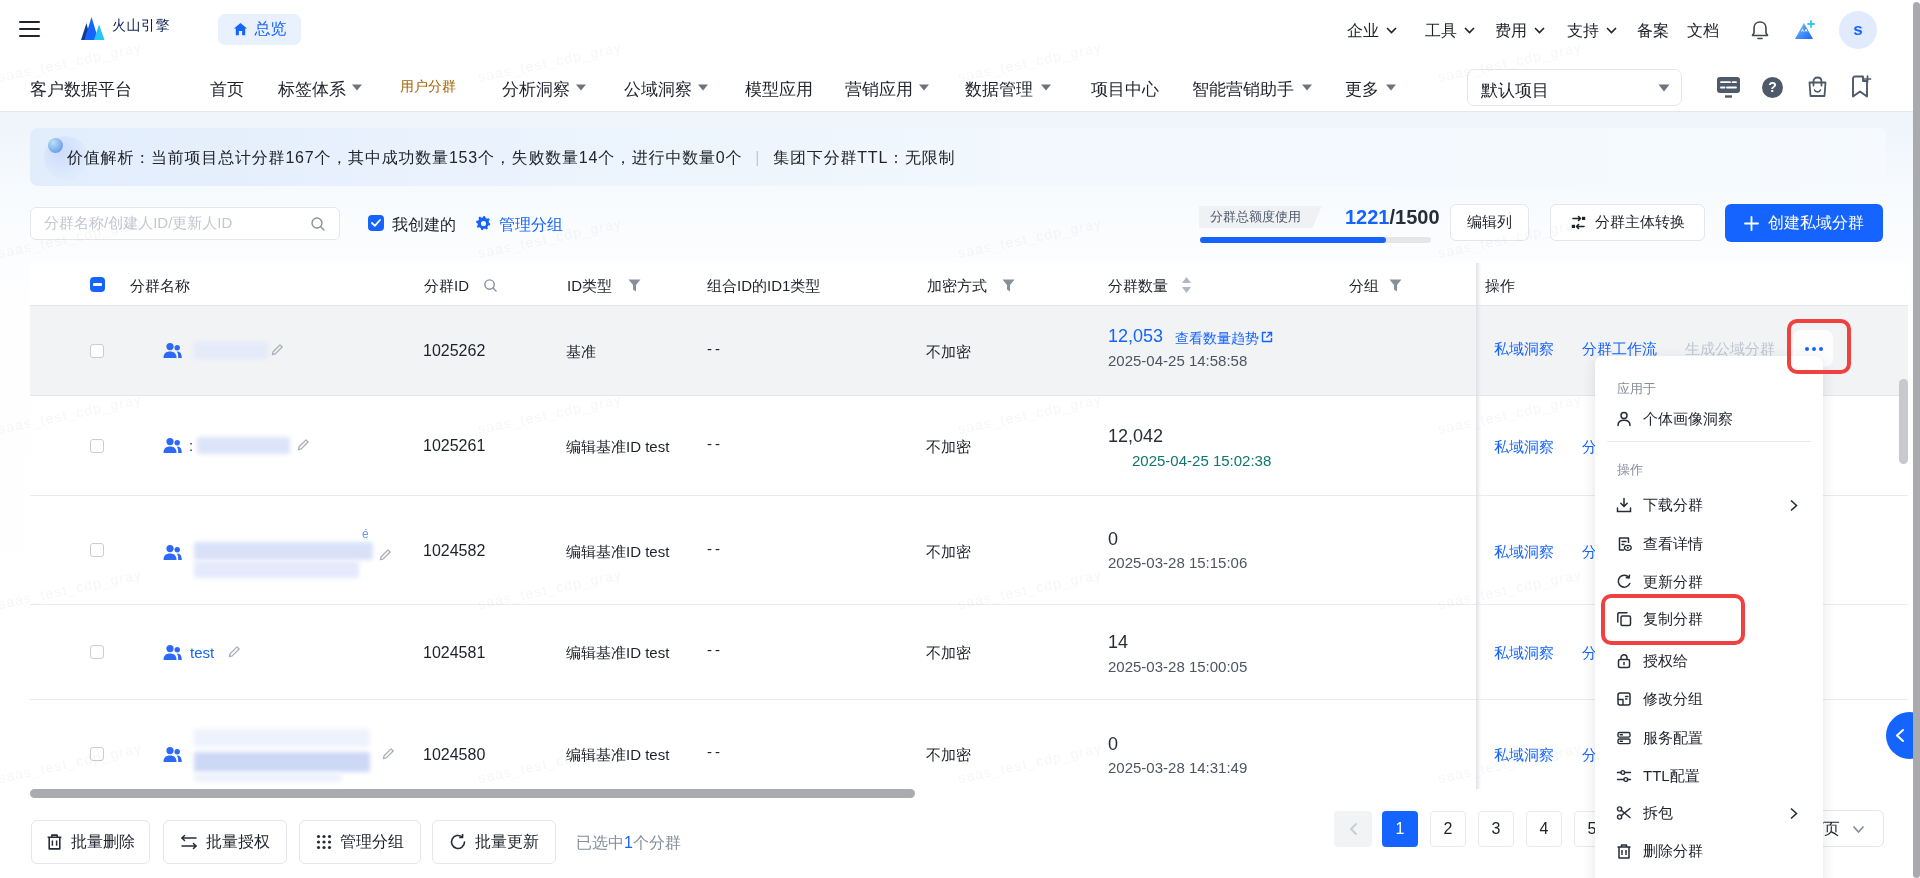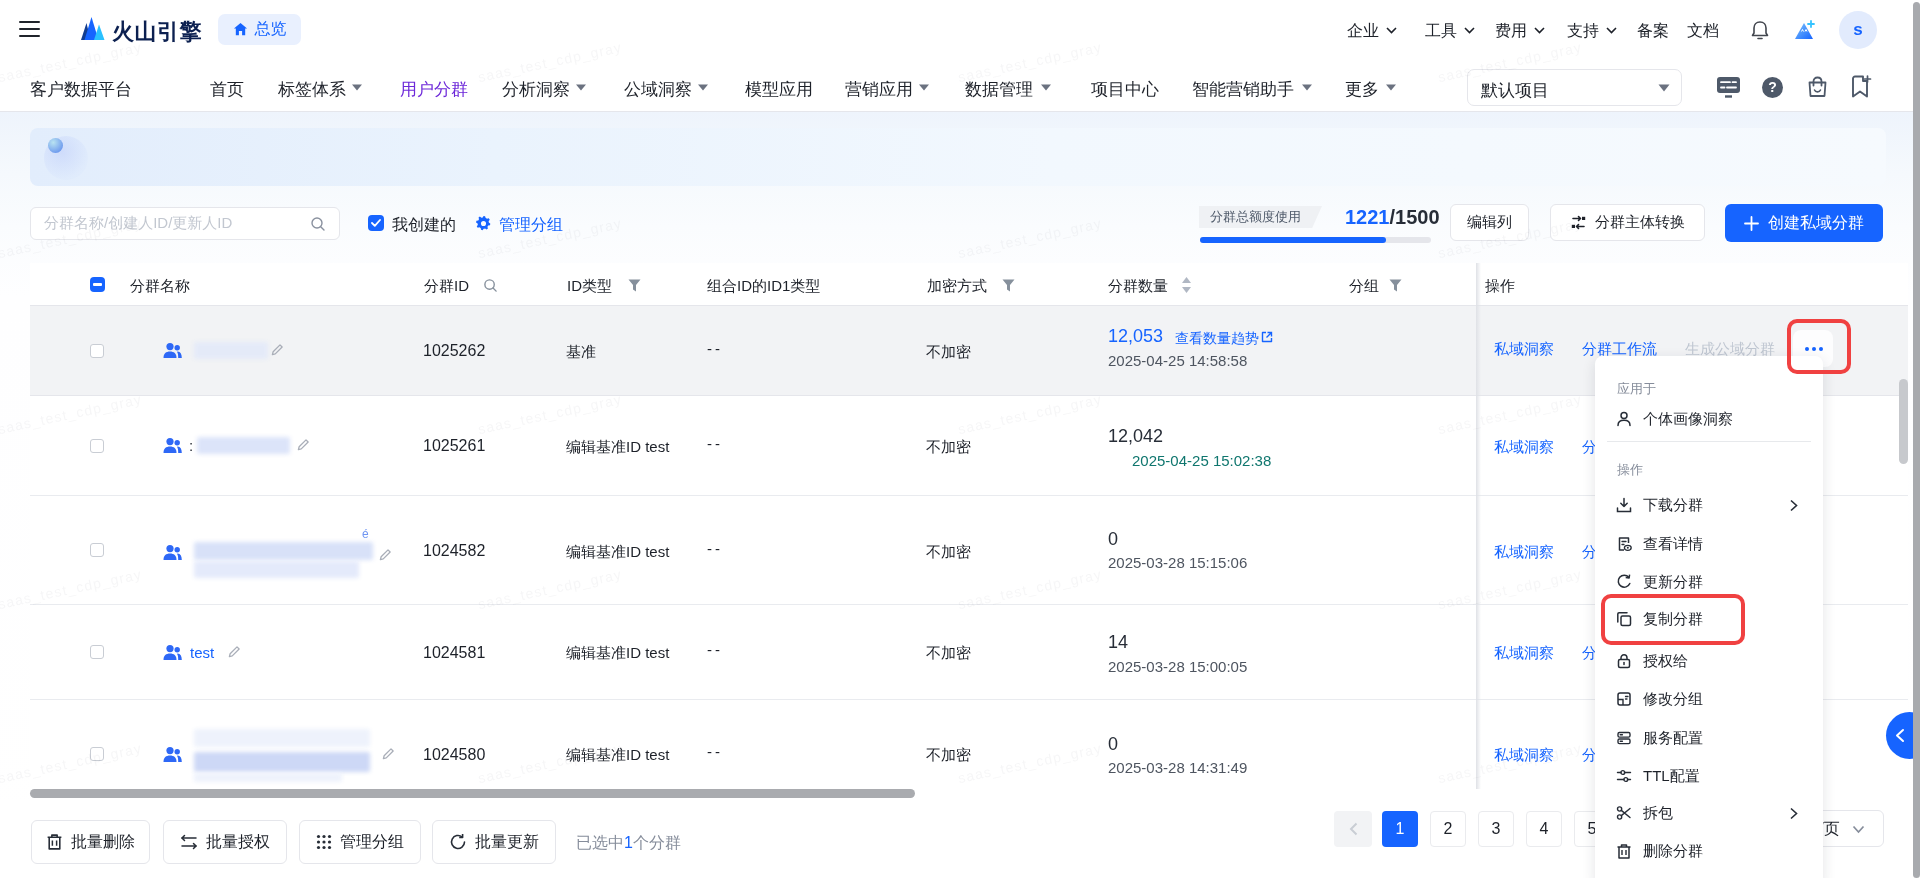--- a/index.html
+++ b/index.html
@@ -28,21 +28,21 @@
 
 <div class="abs" style="left:19px;top:21px;width:21px;height:2.2px;background:#20242b;border-radius:1px;"></div>
 <div class="abs" style="left:19px;top:28px;width:21px;height:2.2px;background:#20242b;border-radius:1px;"></div>
 <div class="abs" style="left:19px;top:35px;width:21px;height:2.2px;background:#20242b;border-radius:1px;"></div>
 
 <svg class="abs" style="left:78px;top:14px;" width="30" height="30" viewBox="0 0 30 30">
   <path fill="#123d8f" d="M3 26 L8.5 9 L12.5 26 Z"></path>
   <path fill="#1664ff" d="M6.5 26 L13.5 3 L20.5 26 Z"></path>
   <path fill="#2ac1ff" d="M16 26 L21 10.5 L26.5 26 Z"></path>
 </svg>
-<div class="abs" style="left:112px;top:17px;font-size:22px;font-weight:bold;color:#0c2050;letter-spacing:0.5px;">火山引擎</div>
+<div class="abs" style="left:112px;top:17px;font-size:14px;font-weight:normal;color:#0c2050;letter-spacing:0.5px;">火山引擎</div>
 
 <div class="abs row" style="left:218px;top:14px;width:83px;height:31px;background:#e9f0fe;border-radius:7px;justify-content:center;">
   <svg width="15" height="15" viewBox="0 0 16 16" style="margin-right:7px;">
         <path fill="#1664ff" d="M8 1 L15 7 L13 7 L13 14 L9.7 14 L9.7 9.5 L6.3 9.5 L6.3 14 L3 14 L3 7 L1 7 Z"></path>
       </svg>
   <span style="font-size:16px;color:#1664ff;">总览</span>
 </div>
 
 
 <div id="topmenu">
@@ -85,21 +85,21 @@
 </div>
 
 <div class="abs" style="left:0;top:60px;width:1920px;height:52px;background:#fff;border-bottom:1px solid #e5e6eb;box-sizing:border-box;"></div>
 <div id="subnav">
   <div class="abs" style="left:30px;top:78px;font-size:17px;">客户数据平台</div>
   <div class="abs" style="left:210px;top:78px;font-size:17px;">首页</div>
   <div class="abs" style="left:278px;top:78px;font-size:17px;">标签体系</div>
   <svg class="abs" style="left:352px;top:84px;" width="10" height="7" viewBox="0 0 10 7">
         <path d="M0 0.5 L10 0.5 L5 6.5 Z" fill="#6b7280"></path>
       </svg>
-  <div class="abs" style="left:400px;top:78px;font-size:17px;color:#6d28d9;">用户分群</div>
+  <div class="abs" style="left:400px;top:78px;font-size:14px;color:#a16207;">用户分群</div>
   <div class="abs" style="left:502px;top:78px;font-size:17px;">分析洞察</div>
   <svg class="abs" style="left:576px;top:84px;" width="10" height="7" viewBox="0 0 10 7">
         <path d="M0 0.5 L10 0.5 L5 6.5 Z" fill="#6b7280"></path>
       </svg>
   <div class="abs" style="left:624px;top:78px;font-size:17px;">公域洞察</div>
   <svg class="abs" style="left:698px;top:84px;" width="10" height="7" viewBox="0 0 10 7">
         <path d="M0 0.5 L10 0.5 L5 6.5 Z" fill="#6b7280"></path>
       </svg>
   <div class="abs" style="left:745px;top:78px;font-size:17px;">模型应用</div>
   <div class="abs" style="left:845px;top:78px;font-size:17px;">营销应用</div>
@@ -142,20 +142,21 @@
     <path d="M3 3.5 C3 2.4 3.9 1.5 5 1.5 L13 1.5 L13 6 L17 6 L17 21.5 L10 16.5 L3 21.5 Z" fill="none" stroke="#4e5969" stroke-width="1.9" stroke-linejoin="round"></path>
     <path d="M17.5 1 L17.5 7 M14.5 4 L20.5 4" stroke="#4e5969" stroke-width="1.7" stroke-linecap="round"></path>
   </svg>
 </div>
 
 <div class="abs" style="left:0;top:112px;width:1920px;height:766px;background:linear-gradient(180deg,#eef4fc 0%,#f5f9fd 8%,#fafcfe 15%,#fefeff 24%,#ffffff 100%);"></div>
 
 <div class="abs" style="left:30px;top:128px;width:1856px;height:58px;border-radius:8px;background:linear-gradient(90deg,#e2edfc 0%,#eaf3fd 25%,#f2f8fe 55%,#f6fafe 100%);"></div>
 <div class="abs" style="left:44px;top:136px;width:44px;height:44px;border-radius:50%;background:radial-gradient(circle at 40% 35%,rgba(190,205,250,0.55),rgba(210,225,252,0.18) 70%);"></div>
 <div class="abs" style="left:48px;top:138px;width:15px;height:15px;border-radius:50%;background:radial-gradient(circle at 35% 30%,#b9e3f1,#6f9bee 75%);"></div>
+<div class="abs" style="left:67px;top:148px;font-size:16px;letter-spacing:0.8px;color:#21252b;">价值解析：当前项目总计分群167个，其中成功数量153个，失败数量14个，进行中数量0个<span style="color:#c3cad4;padding:0 13px;">|</span>集团下分群TTL：无限制</div>
 
 <div id="toolbar">
   <div class="abs row" style="left:30px;top:207px;width:310px;height:33px;border:1px solid #e5e6eb;border-radius:6px;box-sizing:border-box;background:#fff;">
     <span style="font-size:15px;color:#c2c7d0;margin-left:13px;flex:1;">分群名称/创建人ID/更新人ID</span>
     <svg width="16" height="16" viewBox="0 0 16 16" style="margin-right:13px;">
           <circle cx="7" cy="7" r="5" fill="none" stroke="#8a919f" stroke-width="1.4"></circle>
           <line x1="10.7" y1="10.7" x2="14" y2="14" stroke="#8a919f" stroke-width="1.4" stroke-linecap="round"></line>
         </svg>
   </div>
   <div class="abs" style="left:368px;top:215px;width:16px;height:16px;border-radius:4px;background:#1664ff;"></div>

